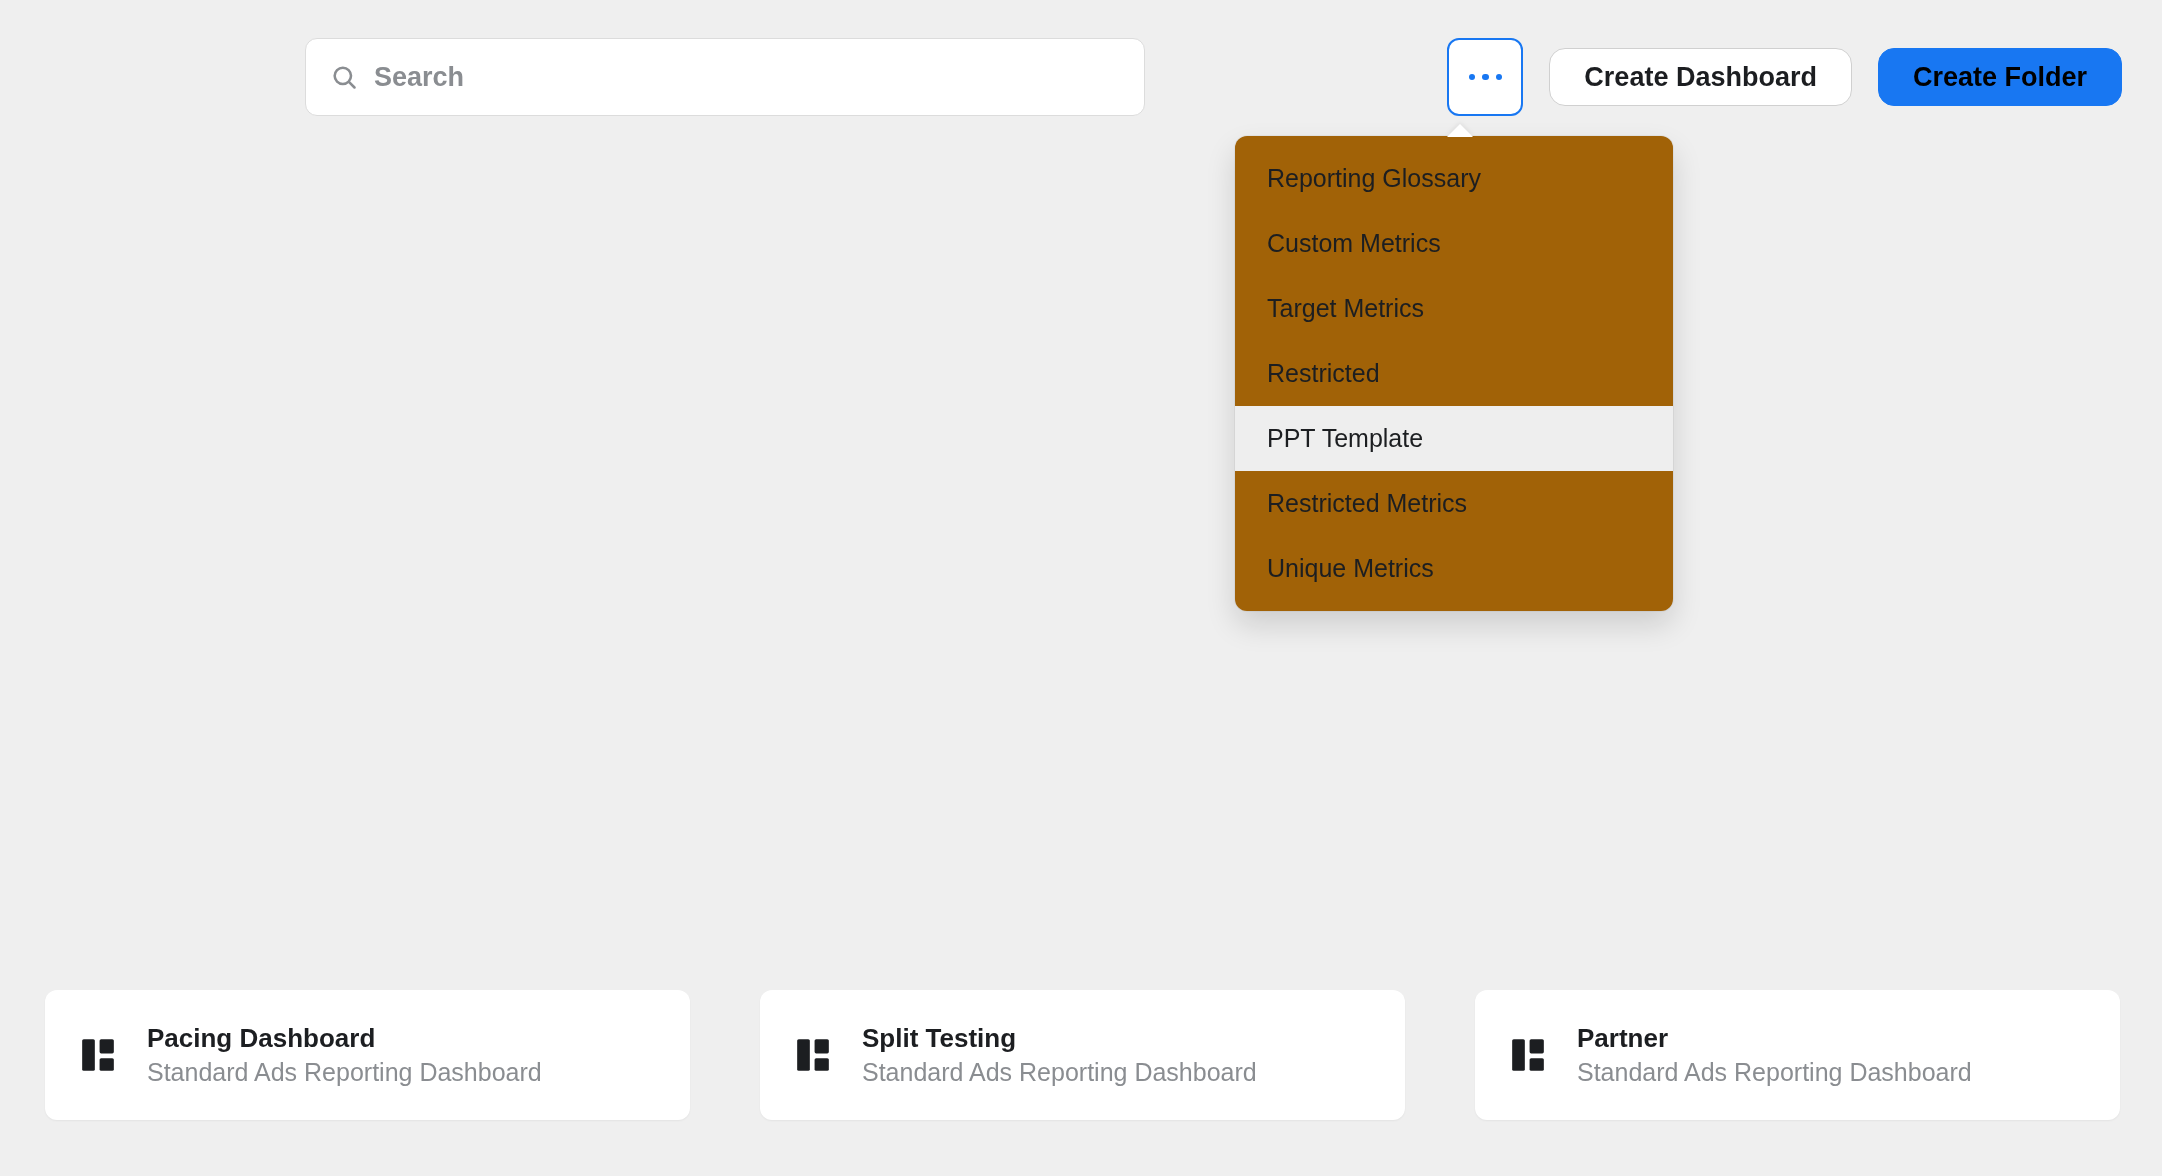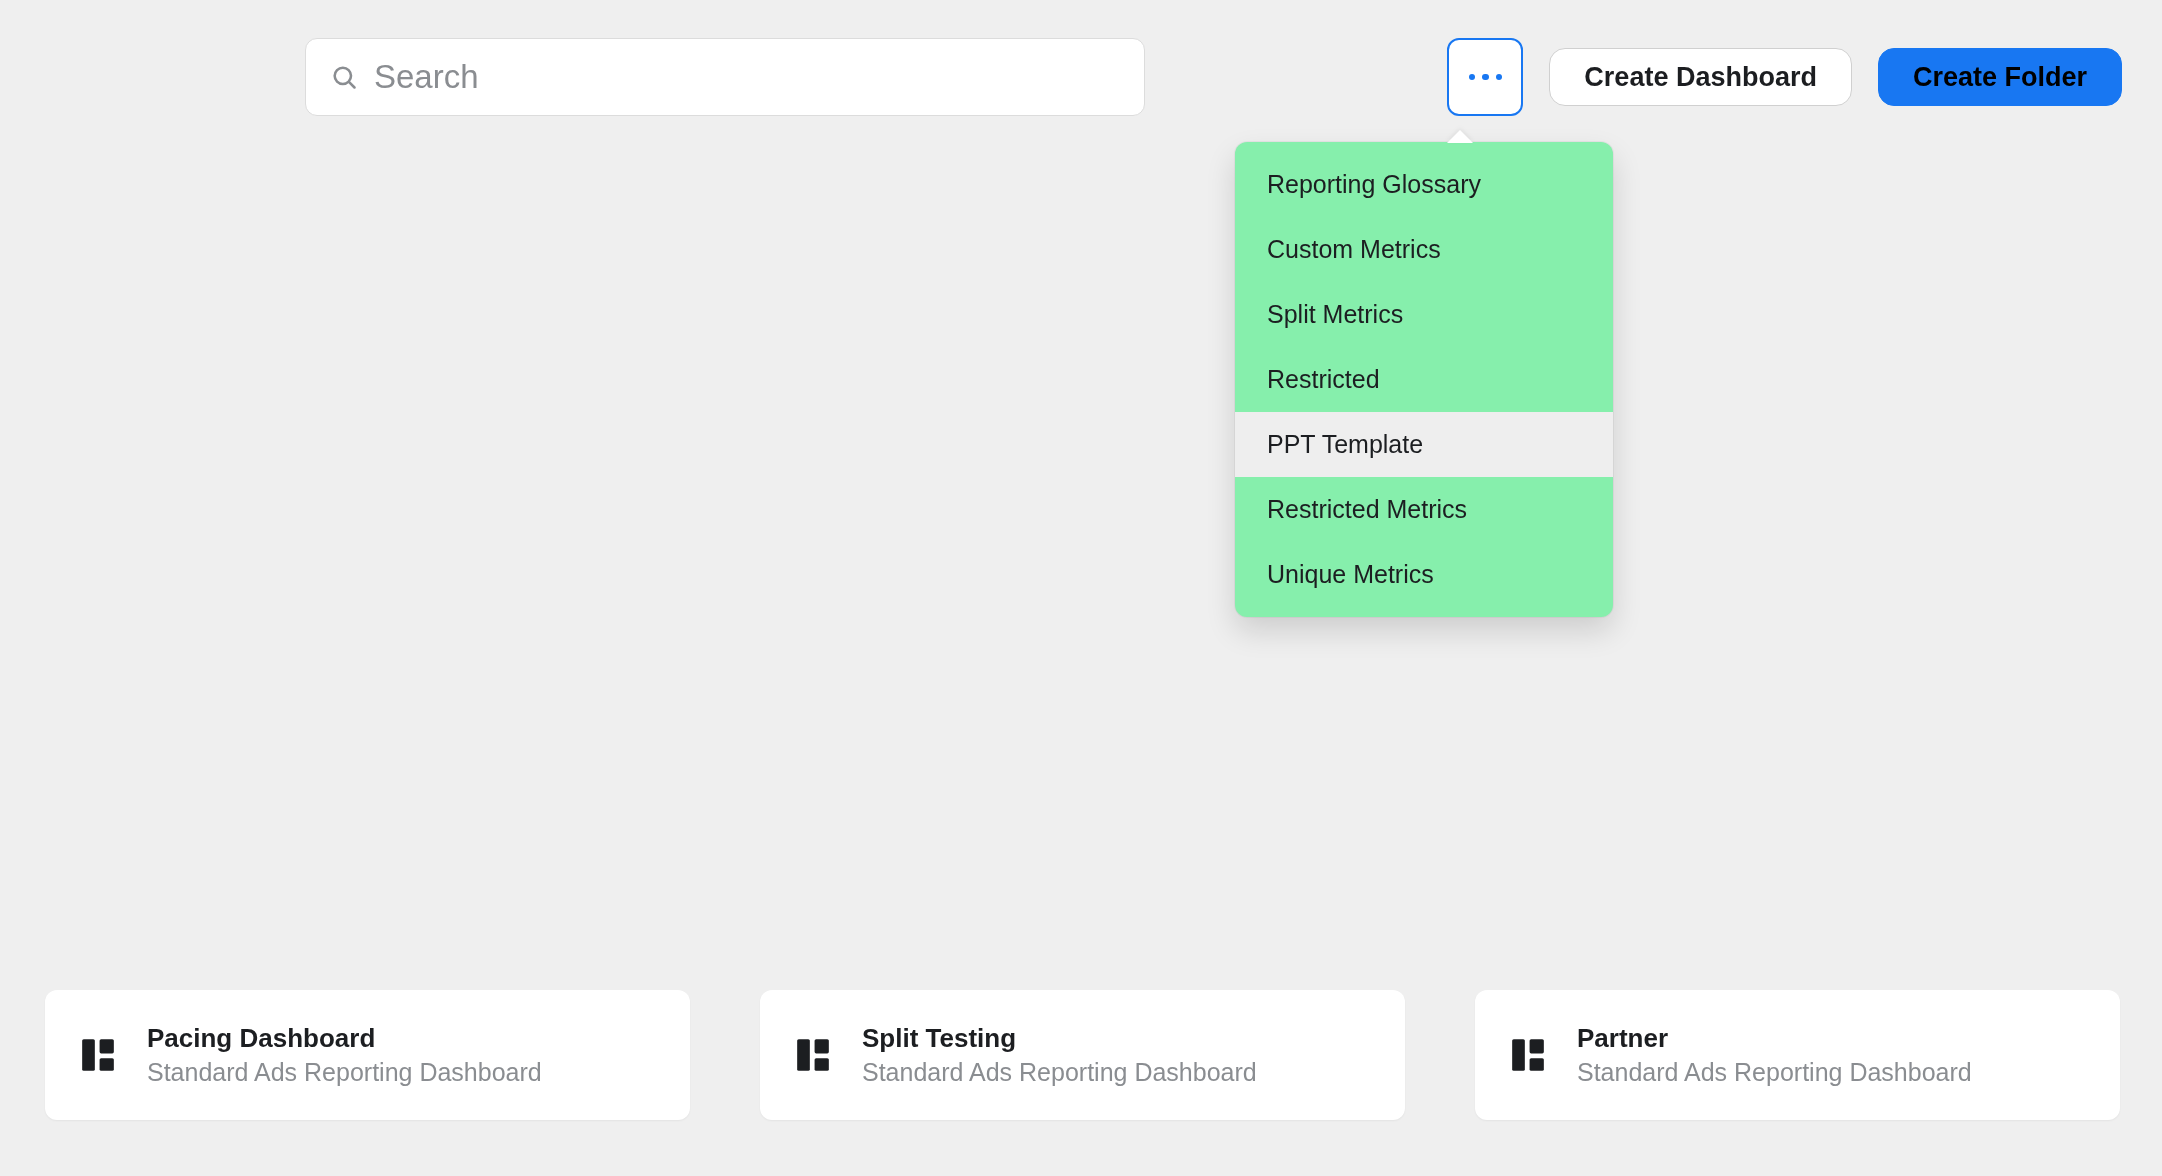--- a/index.html
+++ b/index.html
@@ -33,23 +33,24 @@
     display: flex;
     align-items: center;
     padding: 0 24px;
     gap: 16px;
   }
   .search-icon svg { display: block; }
   .search-input {
     border: none;
     outline: none;
     flex: 1;
-    font-size: 33px;
+    font-size: 27px;
     color: #ef4444;
     background: transparent;
+    font-weight: bold;
   }
   .search-input::placeholder { color: #8a8d91; }
 
   .spacer { flex: 1; }
 
   .icon-btn {
     width: 76px;
     height: 78px;
     background: #ffffff;
     border: 2.5px solid #1877f2;
@@ -79,24 +80,24 @@
   }
   .btn-primary {
     background: #1877f2;
     border-color: #1877f2;
     color: #000000;
   }
 
   
   .dropdown {
     position: absolute;
-    top: 142px;
+    top: 136px;
     left: 1235px;
-    width: 378px;
-    background: #86efac;
+    width: 438px;
+    background: #a16207;
     border-radius: 12px;
     box-shadow: 0 14px 30px rgba(0,0,0,0.14), 0 0 0 1px rgba(0,0,0,0.04);
     padding: 10px 0;
   }
   .dropdown::before {
     content: "";
     position: absolute;
     top: -12px;
     left: 212px;
     width: 0; height: 0;
@@ -163,21 +164,21 @@
   </div>
 
   <div class="btn">Create Dashboard</div>
 
   <div class="btn btn-primary">Create Folder</div>
 </div>
 
 <div class="dropdown">
   <div class="dropdown-item">Reporting Glossary</div>
   <div class="dropdown-item">Custom Metrics</div>
-  <div class="dropdown-item">Split Metrics</div>
+  <div class="dropdown-item">Target Metrics</div>
   <div class="dropdown-item">Restricted</div>
   <div class="dropdown-item hovered">PPT Template</div>
   <div class="dropdown-item">Restricted Metrics</div>
   <div class="dropdown-item">Unique Metrics</div>
 </div>
 
 <div class="cards">
 
   <div class="card">
     <span class="card-icon">

